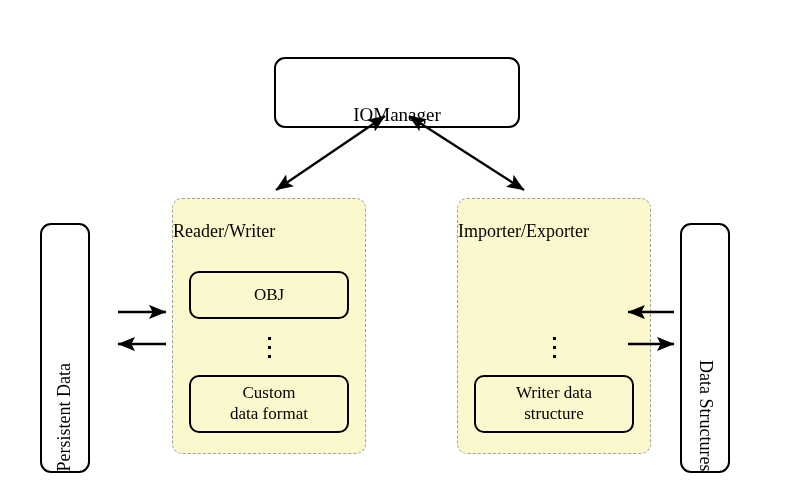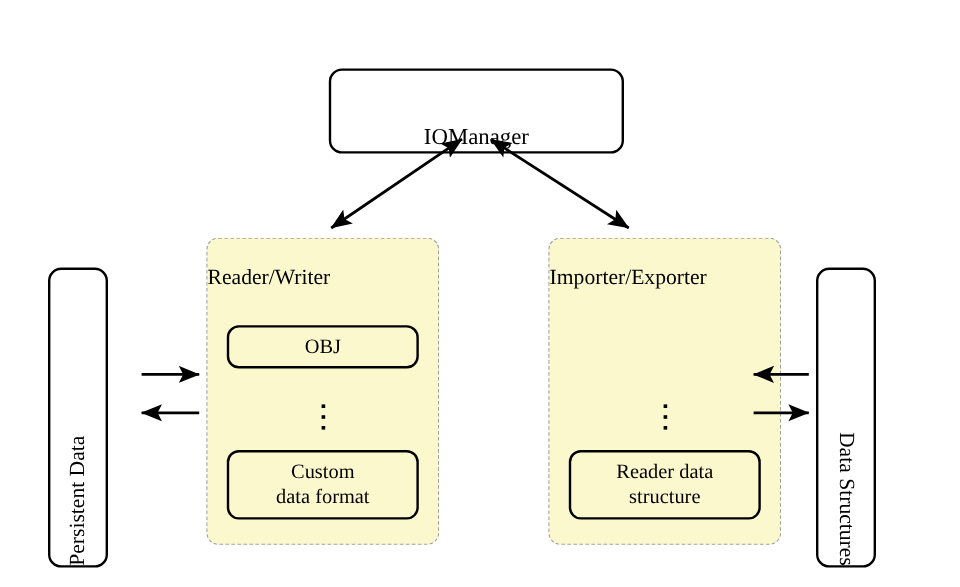--- a/index.html
+++ b/index.html
@@ -118,21 +118,21 @@
     align-items: center;
     justify-content: center;
     text-align: center;
     font-size: 17px;
     line-height: 1.22;
   }
   .inner-top {
     left: 16px;
     right: 16px;
     top: 72px;
-    height: 36px;
+    height: 48px;
   }
   .inner-bottom {
     left: 16px;
     right: 16px;
     top: 176px;
     height: 58px;
   }
   .vdots {
     position: absolute;
     left: 0;
@@ -189,21 +189,21 @@
 
   <div class="panel" id="panel-importerexporter">
     <div class="panel-title">Importer/Exporter</div>
     <div class="vdots">
       <span></span>
         <span></span>
         <span></span>
     </div>
     <div class="inner-box inner-bottom">
       <span>
-        <span>Reader data</span><br>
+        <span>Writer data</span><br>
         <span>structure</span>
       </span>
     </div>
   </div>
 
   <svg class="arrow-layer" viewBox="0 0 800 489" width="800" height="489">
     <defs>
       <marker id="ah" markerWidth="9" markerHeight="9" refX="7.4" refY="3.1" orient="auto" markerUnits="strokeWidth">
         <path d="M0,0 L7.6,3.1 L0,6.2 L1.6,3.1 z" fill="#000000"></path>
       </marker>

